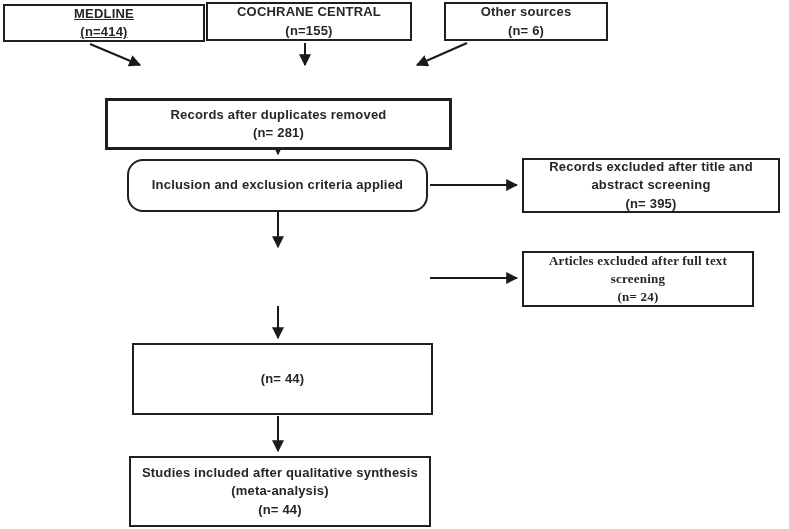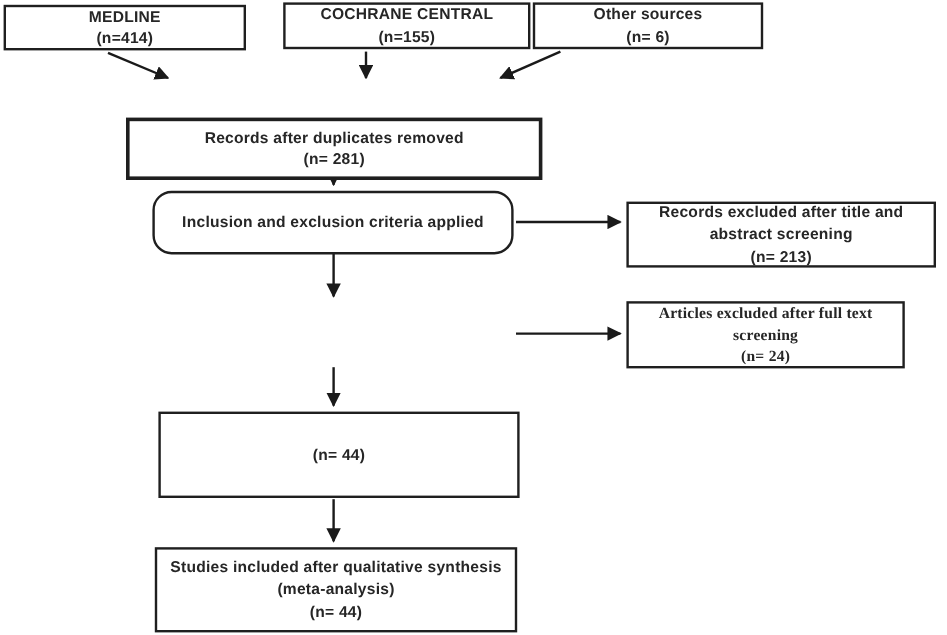--- a/index.html
+++ b/index.html
@@ -22,26 +22,26 @@
     text-align:center;
     color:#262626;
     font-size:13px;
     font-weight:600;
     line-height:1.4;
     letter-spacing:.2px;
     padding:2px 10px;
   }
   .flow-box .count{display:block;}
   
-  .box-medline     {left:3px;   top:4px;   width:202px; height:38px;}
-  .box-cochrane    {left:236px; top:2px;   width:206px; height:39px;}
-  .box-other       {left:444px; top:2px;   width:192px; height:39px;}
+  .box-medline     {left:3px;   top:4px;   width:202px; height:38px;text-decoration:underline;}
+  .box-cochrane    {left:206px; top:2px;   width:206px; height:39px;}
+  .box-other       {left:444px; top:2px;   width:164px; height:39px;}
   .box-records     {left:105px; top:70px;  width:347px; height:52px; border-width:3px;margin-top:28px;}
   .box-criteria    {left:127px; top:159px; width:301px; height:53px;border-radius:16px;}
-  .box-excl-title  {left:522px; top:168px; width:258px; height:55px;}
+  .box-excl-title  {left:522px; top:158px; width:258px; height:55px;}
   .box-fulltext    {left:128px; top:252px; width:300px; height:53px;}
   .box-excl-full   {left:522px; top:251px; width:232px; height:56px;font-family:Liberation Serif, serif;}
   .box-studies-sr  {left:132px; top:343px; width:301px; height:72px;}
   .box-studies-ma  {left:129px; top:456px; width:302px; height:71px;}
   #arrow-layer{
     position:absolute;left:0;top:0;width:789px;height:529px;
     pointer-events:none;
   }
   #arrow-layer line{stroke:#1a1a1a;stroke-width:2;}
 </style>
@@ -86,21 +86,21 @@
     <span>Records after duplicates removed</span>
     <span class="count">(n= 281)</span>
   </div>
 
   <div class="flow-box box-criteria">
     <span>Inclusion and exclusion criteria applied</span>
   </div>
 
   <div class="flow-box box-excl-title">
     <span>Records excluded after title and abstract screening</span>
-    <span class="count">(n= 213)</span>
+    <span class="count">(n= 395)</span>
   </div>
 
 
   <div class="flow-box box-excl-full">
     <span>Articles excluded after full text screening</span>
     <span class="count">(n= 24)</span>
   </div>
 
   <div class="flow-box box-studies-sr">
     <span class="count">(n= 44)</span>

